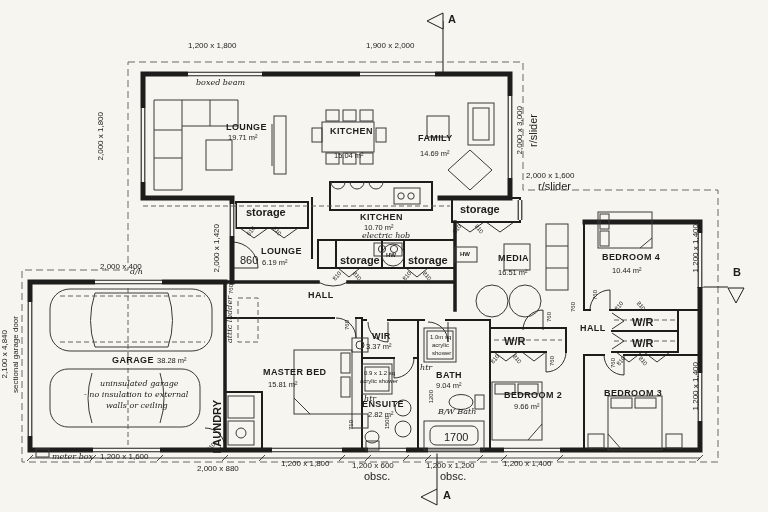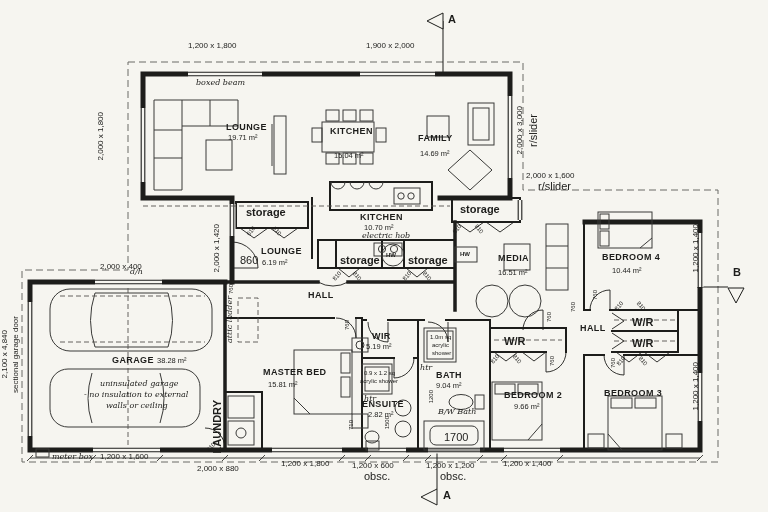--- a/index.html
+++ b/index.html
@@ -257,21 +257,21 @@
   <span class="lbl ar" style="left:262px;top:259px">6.19 m²</span>
   <span class="lbl rm" style="left:498px;top:254px">MEDIA</span>
   <span class="lbl ar" style="left:498px;top:269px">16.51 m²</span>
   <span class="lbl rm" style="left:602px;top:253px">BEDROOM 4</span>
   <span class="lbl ar" style="left:612px;top:267px">10.44 m²</span>
   <span class="lbl rm" style="left:112px;top:356px">GARAGE</span>
   <span class="lbl ar" style="left:157px;top:357px">38.28 m²</span>
   <span class="lbl rm" style="left:263px;top:368px">MASTER BED</span>
   <span class="lbl ar" style="left:268px;top:381px">15.81 m²</span>
   <span class="lbl rm" style="left:372px;top:332px">WIR</span>
-  <span class="lbl ar" style="left:366px;top:343px">5.19 m²</span>
+  <span class="lbl ar" style="left:366px;top:343px">3.37 m²</span>
   <span class="lbl rm" style="left:362px;top:400px">ENSUITE</span>
   <span class="lbl ar" style="left:368px;top:411px">2.82 m²</span>
   <span class="lbl rm" style="left:436px;top:371px">BATH</span>
   <span class="lbl ar" style="left:436px;top:382px">9.04 m²</span>
   <span class="lbl rm" style="left:504px;top:391px">BEDROOM 2</span>
   <span class="lbl ar" style="left:514px;top:403px">9.66 m²</span>
   <span class="lbl rm" style="left:604px;top:389px">BEDROOM 3</span>
   <span class="lbl rm" style="left:308px;top:291px">HALL</span>
   <span class="lbl rm" style="left:580px;top:324px">HALL</span>
   <span class="lbl sm bd v" style="left:212px;top:400px">LAUNDRY</span>

